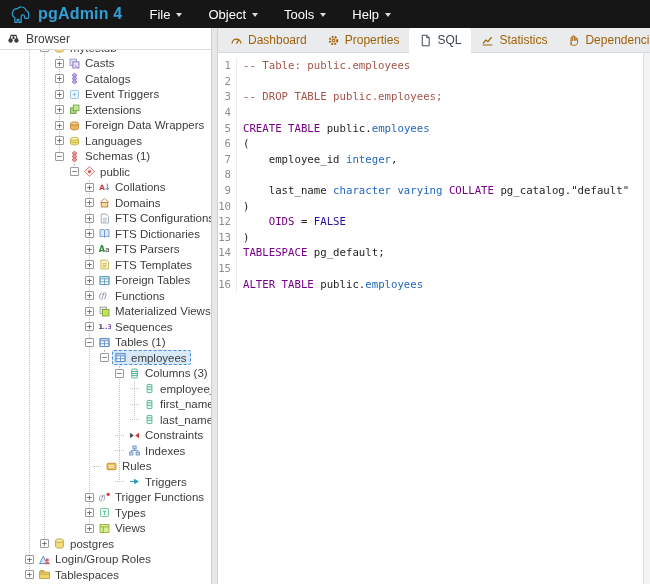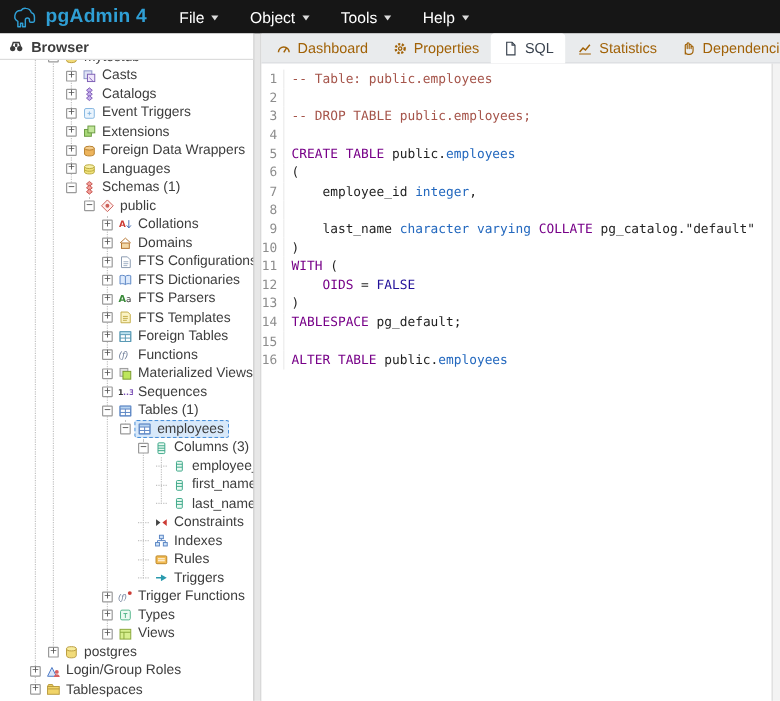--- a/index.html
+++ b/index.html
@@ -11,21 +11,21 @@
   #logo{display:flex;align-items:center;gap:7px;margin-left:10px;margin-right:14px;}
   #logo .apptitle{color:#2f9fd5;font-size:16px;font-weight:600;letter-spacing:.2px;}
   #menubar{display:flex;align-items:center;height:100%;}
   .mitem{color:#fff;font-size:13px;padding:0 13px;height:100%;display:flex;align-items:center;gap:6px;cursor:default;}
   .mcaret{width:0;height:0;border-left:3.5px solid transparent;border-right:3.5px solid transparent;
     border-top:4px solid rgba(255,255,255,.85);margin-top:1px;}
   
   #leftpanel{position:absolute;left:0;top:28px;width:211px;bottom:0;background:#fff;}
   #bheader{height:22px;border-bottom:1px solid #dcdcdc;display:flex;align-items:center;
     padding-left:7px;gap:6px;background:#fff;position:relative;z-index:3;}
-  #bheader .btitle{font-size:12px;color:#3d3d3d;font-weight:bold;}
+  #bheader .btitle{font-size:12px;color:#3d3d3d;}
   #tree{position:absolute;left:0;top:22px;right:0;bottom:0;overflow:hidden;}
   .guide{position:absolute;width:0;border-left:1px dotted #c3c3c3;z-index:0;}
   .trow{height:15.5px;display:flex;align-items:center;position:relative;z-index:1;
     font-size:11.5px;color:#3d3d3d;white-space:nowrap;cursor:default;}
   .ebox{width:9px;height:9px;border:1px solid #9a9a9a;background:#fff;border-radius:1px;
     font-size:9px;line-height:7px;color:#555;display:flex;align-items:center;justify-content:center;
     margin-right:4px;flex:none;font-family:"DejaVu Sans Mono",monospace;}
   .stub{width:9px;height:0;border-top:1px dotted #c3c3c3;margin-right:4px;flex:none;}
   .ticon{width:13px;height:13px;margin-right:4px;flex:none;}
   .ncontent{display:flex;align-items:center;}
@@ -510,21 +510,21 @@
       </div>
       <div class="trow" style="padding-left: 115px;">
         <span class="stub"></span>
         <span class="ncontent">
           <svg width="13" height="13" class="ticon">
             <use href="#i-index"></use>
           </svg>
           <span class="tlabel">Indexes</span>
         </span>
       </div>
-      <div class="trow" style="padding-left: 115px;">
+      <div class="trow" style="padding-left: 92px;">
         <span class="stub"></span>
         <span class="ncontent">
           <svg width="13" height="13" class="ticon">
             <use href="#i-rule"></use>
           </svg>
           <span class="tlabel">Rules</span>
         </span>
       </div>
       <div class="trow" style="padding-left: 115px;">
         <span class="stub"></span>
@@ -661,24 +661,20 @@
       </div>
       <div class="cline">
         <span class="lnum">9</span>
         <span class="lcode"><span class="pl">    last_name </span><span class="ty">character varying</span><span class="pl"> </span><span class="kw">COLLATE</span><span class="pl"> pg_catalog."default"</span></span>
       </div>
       <div class="cline">
         <span class="lnum">10</span>
         <span class="lcode"><span class="pl">)</span></span>
       </div>
       <div class="cline">
-        <span class="lnum">11</span>
-        <span class="lcode"><span class="kw">WITH</span><span class="pl"> (</span></span>
-      </div>
-      <div class="cline">
         <span class="lnum">12</span>
         <span class="lcode"><span class="pl">    </span><span class="kw">OIDS</span><span class="pl"> = </span><span class="at">FALSE</span></span>
       </div>
       <div class="cline">
         <span class="lnum">13</span>
         <span class="lcode"><span class="pl">)</span></span>
       </div>
       <div class="cline">
         <span class="lnum">14</span>
         <span class="lcode"><span class="kw">TABLESPACE</span><span class="pl"> pg_default;</span></span>

